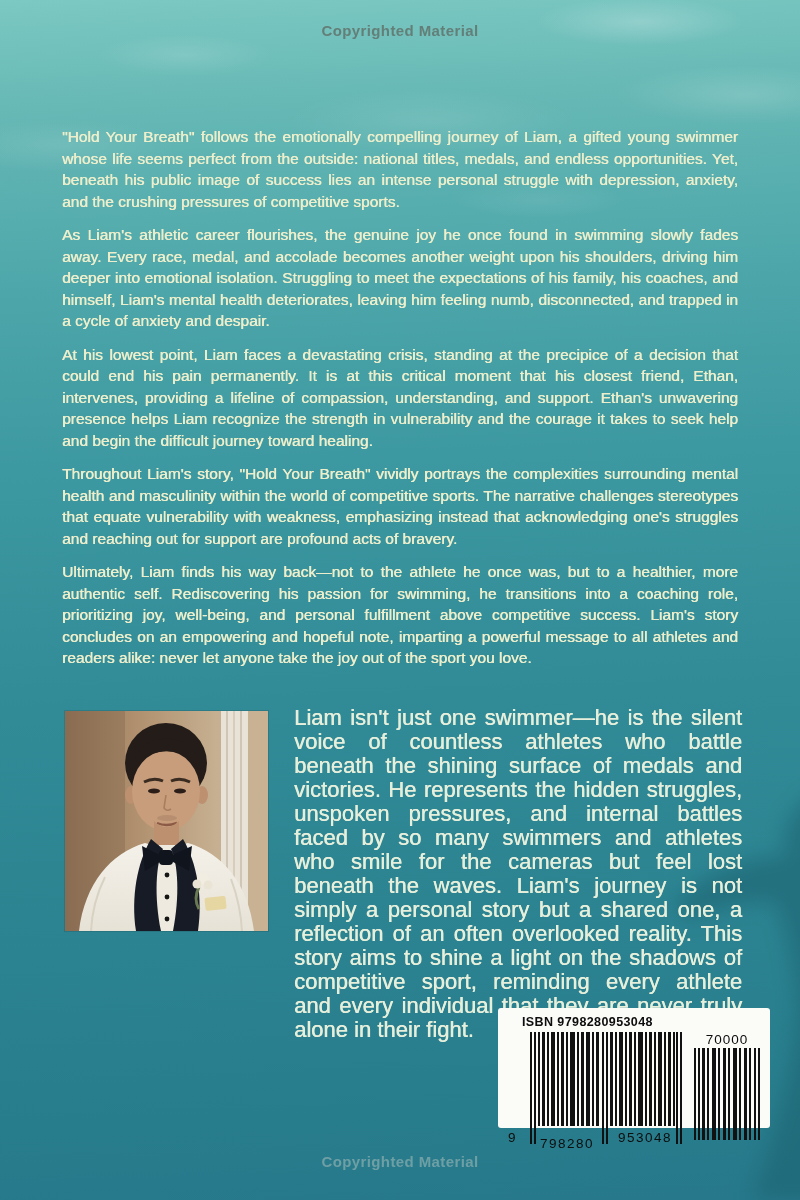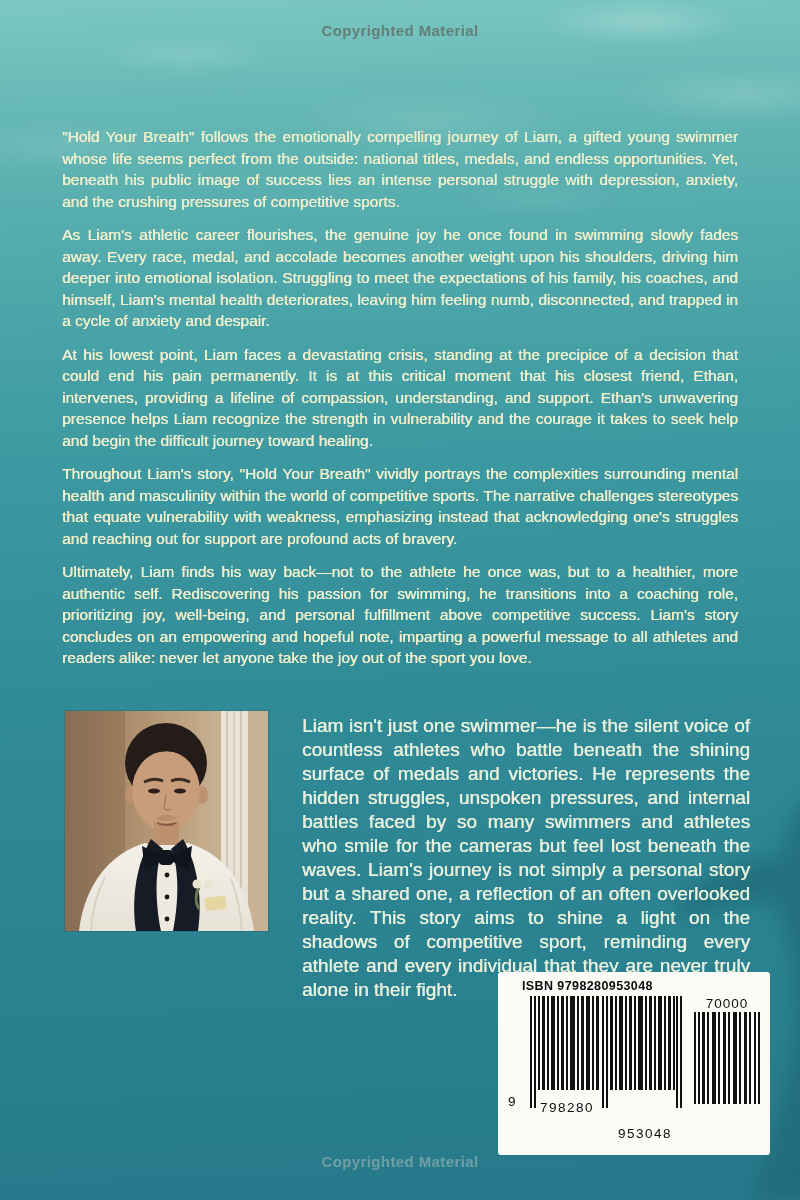--- a/index.html
+++ b/index.html
@@ -30,34 +30,34 @@
 
   .synopsis { position:absolute; left:62px; top:126px; width:676px;
     color:#edeecb; font-size:15.5px; line-height:21.5px; text-align:justify;
     text-shadow:.4px 0 0 currentColor; }
   .synopsis p { margin:0 0 12px 0; }
 
   .photo { position:absolute; left:65px; top:711px; width:203px; height:220px;
     box-shadow:0 0 0 1px rgba(0,0,0,.10); }
   .photo svg { display:block; }
 
-  .closing-text { position:absolute; left:290px; top:702px; width:448px; margin:12px;
-    color:#e6efdb; font-size:19px; line-height:24px; text-align:justify;
+  .closing-text { position:absolute; left:290px; top:702px; width:448px; margin:4px;
+    color:#e6efdb; font-size:22px; line-height:24px; text-align:justify;
     text-shadow:.4px 0 0 currentColor; }
 
-  .barcode-box { position:absolute; left:498px; top:972px; width:272px; height:183px;
+  .barcode-box { position:absolute; left:498px; top:1008px; width:272px; height:120px;
     background:#fbfbf8; border-radius:3px; color:#0d0d0d; }
   .isbn-label { position:absolute; top:7px; left:24px; font-size:12.5px;
     font-weight:bold; letter-spacing:.4px; }
   .bars-main { position:absolute; left:32px; top:24px; }
   .main-digits { position:absolute; left:10px; top:122px; width:176px; display:flex;
     font-size:13.5px; letter-spacing:1.5px; }
   .main-digits span:nth-child(1){ width:20px; text-align:left; }
   .main-digits span:nth-child(2){ width:78px; text-align:center;margin-top:6px; }
-  .main-digits span:nth-child(3){ width:78px; text-align:center;margin-top:32px; }
+  .main-digits span:nth-child(3){ width:78px; text-align:center; }
   .addon-label { position:absolute; left:196px; top:24px; width:66px;
     text-align:center; font-size:13.5px; letter-spacing:1px; }
   .bars-addon { position:absolute; left:196px; top:40px; }
   [data-interactable="false"] { cursor:default; }
 </style>
 </head>
 <body>
 
 <div class="cover" data-interactable="false">
 

